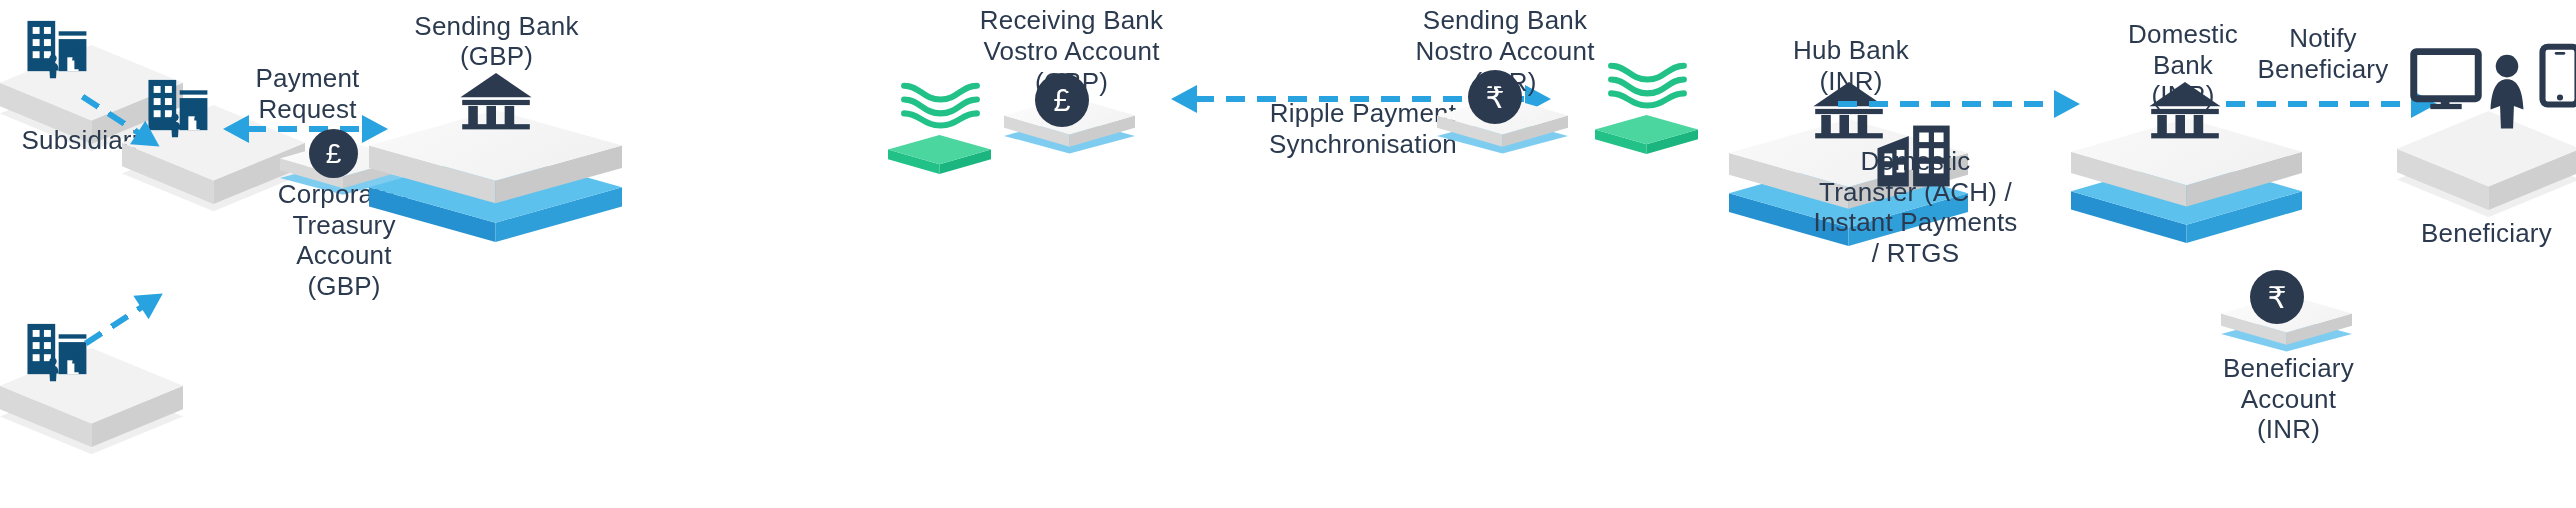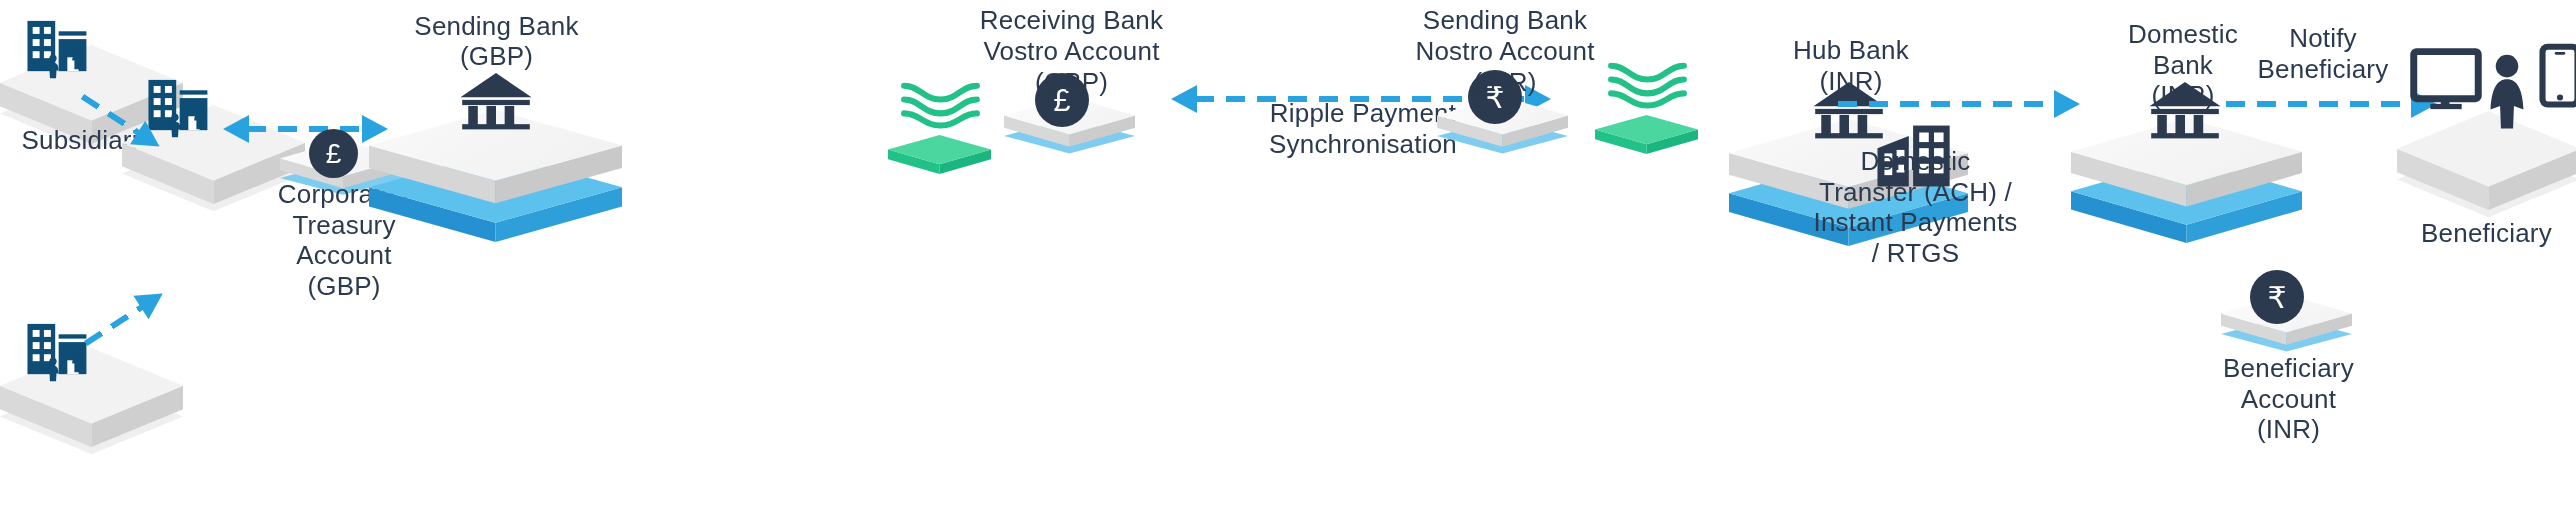--- a/index.html
+++ b/index.html
@@ -191,20 +191,22 @@
   <div class="dashrot" style="left:84px;top:341px;transform:rotate(-33deg);">
     <div class="dash" style="left:0;top:0;width:68px;"></div>
     <div class="arrowR" style="left:66px;top:-11.3px;"></div>
   </div>
 
   <div style="position:absolute;left:223px;top:114px;width:165px;height:30px;">
     <div class="arrowL" style="left:0;top:0.9px;"></div>
     <div class="dash" style="left:24.4px;top:12.2px;width:117px;"></div>
     <div class="arrowR" style="left:139px;top:0.9px;"></div>
   </div>
+  <div class="lbl" style="left:225px;top:63px;width:165px;">Payment
+Request</div>
 
   <div class="slab" style="left:280px;top:135px;width:126px;height:65px;">
     <div class="lb"></div>
       <div class="sl"></div>
       <div class="sr"></div>
       <div class="top"></div>
   </div>
   <div class="coin" style="left:309px;top:129px;width:49px;height:49px;font-size:28px;">
     <span>£</span>
   </div>

